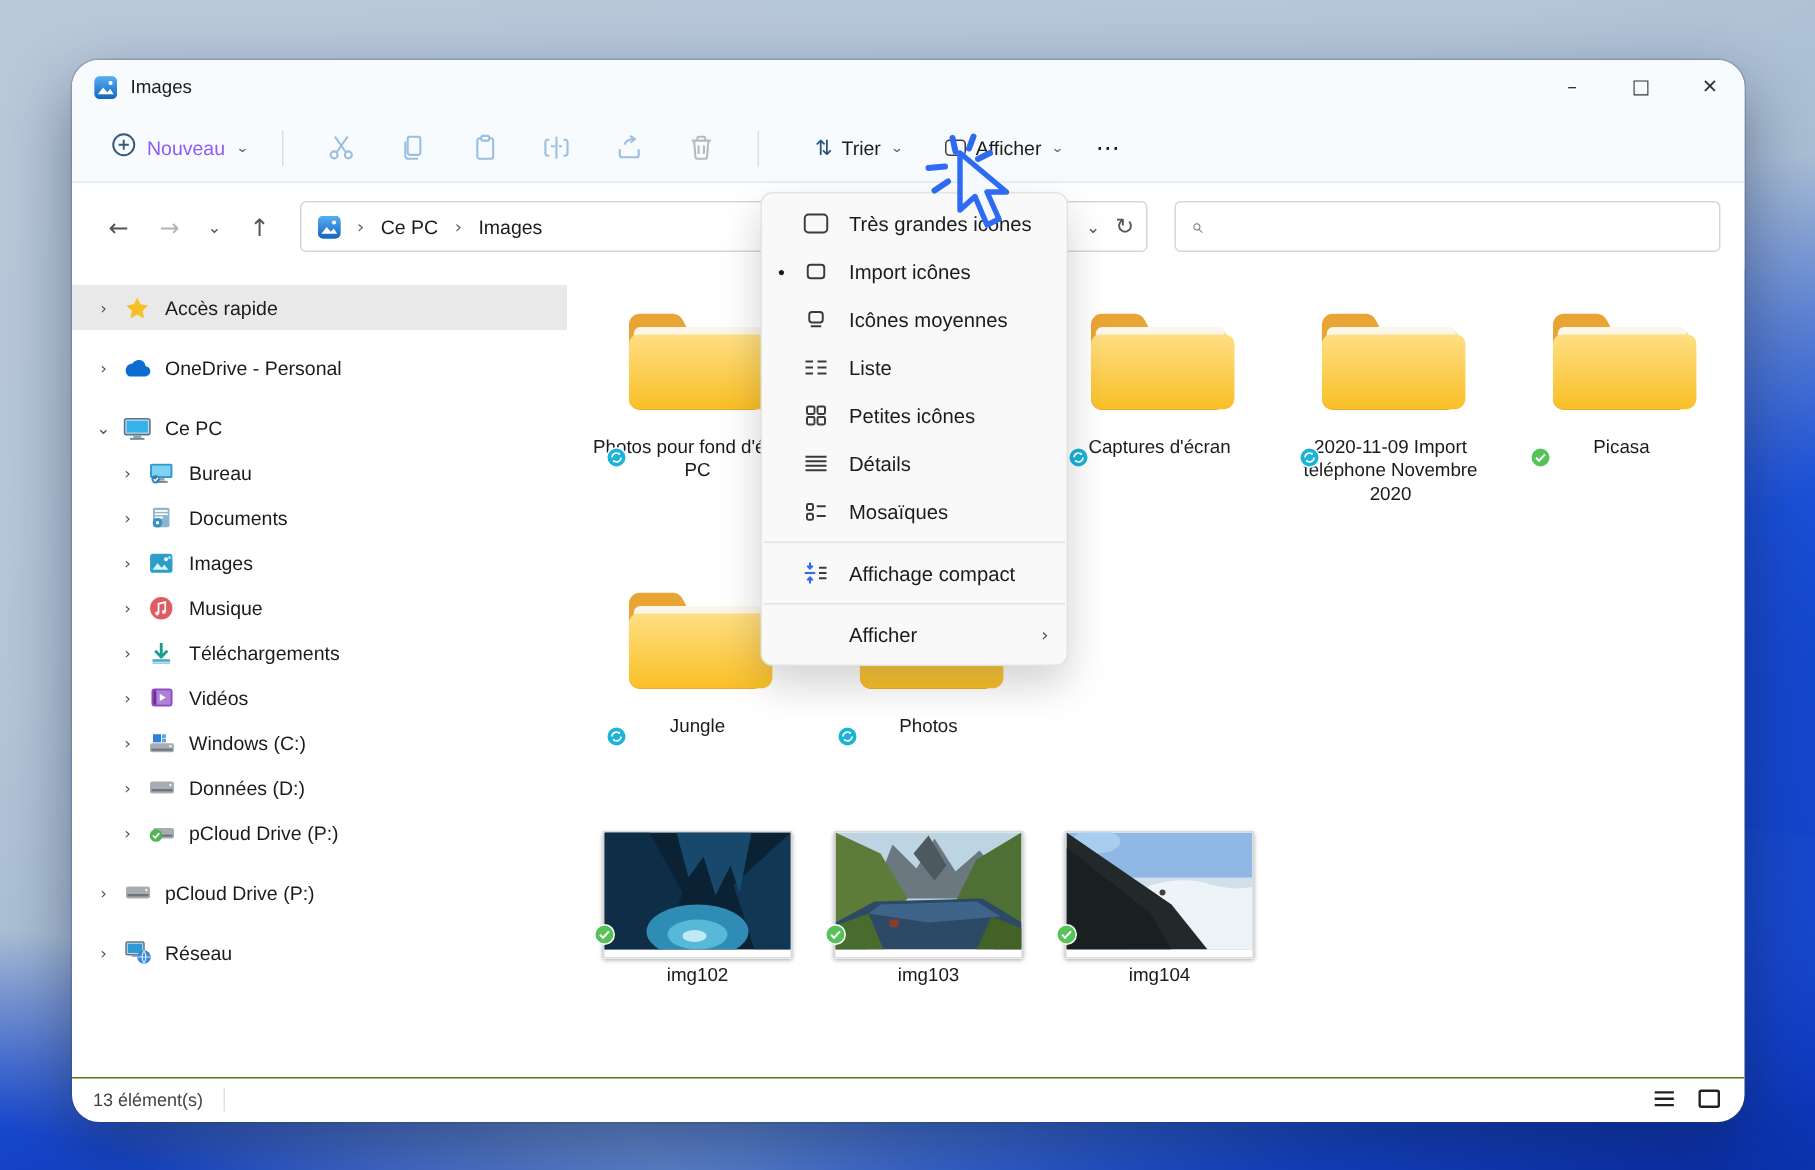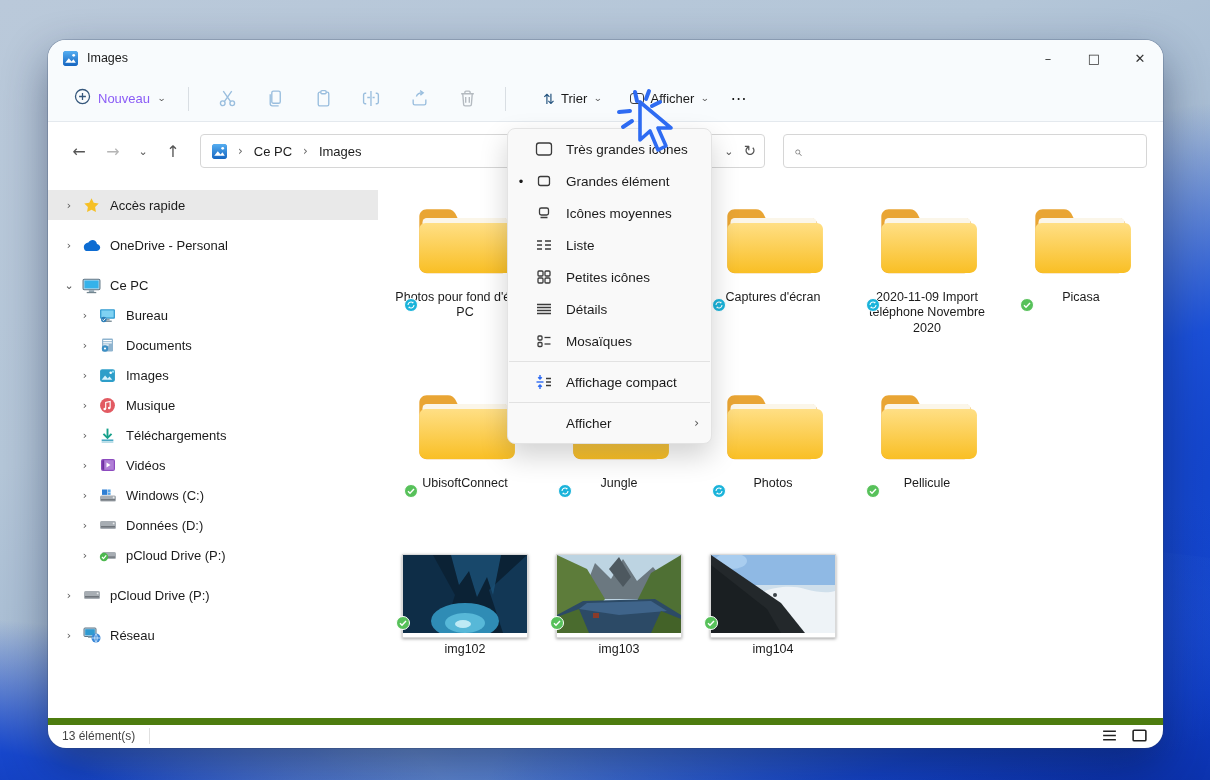--- a/index.html
+++ b/index.html
@@ -76,21 +76,21 @@
 
   .content { position:relative; flex:1; }
   .grid-row { position:absolute; left:10px; display:flex; }
   .cell { width:154px; position:relative; text-align:center; }
   .cell .fold { margin-top:6px; }
   .cell .thumb { margin-top:6px; display:inline-block; box-shadow:0 1px 3px rgba(0,0,0,.35); border:1px solid rgba(0,0,0,.15); }
   .cell .badge { position:absolute; width:14px; height:14px; }
   .cell .lbl { font-size:12.5px; color:#1b1b1b; line-height:1.22; margin:4px auto 0; width:144px; word-wrap:break-word; }
 
   
-  .statusbar { height:28px; border-top:7px solid #4d7c0f; display:flex; align-items:center; padding:0 14px; }
+  .statusbar { height:28px; border-top:1px solid #4d7c0f; display:flex; align-items:center; padding:0 14px; }
   .statusbar .count { font-size:12px; color:#444; }
   .statusbar .st-sep { width:1px; height:16px; background:#e0e0e0; margin-left:14px; }
   .st-views { margin-left:auto; display:flex; gap:10px; }
   .st-view { width:20px; height:20px; display:flex; align-items:center; justify-content:center; }
 
   
   .menu { position:absolute; left:459px; top:88px; width:205px; z-index:50;
     background:#f9f9f9; border:1px solid #e3e3e3; border-radius:8px; padding:4px 0;
     box-shadow:0 12px 28px rgba(0,0,0,.18); }
   .m-item { height:32px; display:flex; align-items:center; font-size:13.5px; color:#1b1b1b; }
@@ -499,38 +499,20 @@
                     <linearGradient id="ff" x1="0" y1="0" x2="0" y2="1">
                       <stop offset="0" stop-color="#ffdf85"></stop>
                       <stop offset="1" stop-color="#f9bf25"></stop>
                     </linearGradient>
                   </defs>
                   <path d="M2.5 7.5c0-2 1.5-3.5 3.5-3.5h10c1.6 0 2.8.8 3.5 2.2l1 2h21c2 0 3.5 1.5 3.5 3.5v19c0 2-1.5 3.5-3.5 3.5H6c-2 0-3.5-1.5-3.5-3.5z" fill="#e9a534"></path>
                   <rect x="4" y="8.2" width="40.5" height="24" rx="2" fill="#fbf6e9"></rect>
                   <path d="M2.5 13.5c0-1.7 1.3-3 3-3h39c1.7 0 3 1.3 3 3v17c0 2-1.5 3.5-3.5 3.5H6c-2 0-3.5-1.5-3.5-3.5z" fill="url(#ff)"></path>
                 </svg></div>
               <span class="badge" style="left: 16px; top: 104px;"><svg width="14" height="14" viewBox="0 0 14 14">
-                  <circle cx="7" cy="7" r="6.5" fill="#57c15a" stroke="#fff" stroke-width="1"></circle>
-                  <path d="M4 7.2l2 2 4-4.3" stroke="#fff" stroke-width="1.4" fill="none"></path>
-                </svg></span>
-              <div class="lbl">UbisoftConnect</div>
-            </div>
-            <div class="cell">
-              <div class="fold"><svg width="102" height="82" viewBox="0 0 48 38">
-                  <defs>
-                    <linearGradient id="ff" x1="0" y1="0" x2="0" y2="1">
-                      <stop offset="0" stop-color="#ffdf85"></stop>
-                      <stop offset="1" stop-color="#f9bf25"></stop>
-                    </linearGradient>
-                  </defs>
-                  <path d="M2.5 7.5c0-2 1.5-3.5 3.5-3.5h10c1.6 0 2.8.8 3.5 2.2l1 2h21c2 0 3.5 1.5 3.5 3.5v19c0 2-1.5 3.5-3.5 3.5H6c-2 0-3.5-1.5-3.5-3.5z" fill="#e9a534"></path>
-                  <rect x="4" y="8.2" width="40.5" height="24" rx="2" fill="#fbf6e9"></rect>
-                  <path d="M2.5 13.5c0-1.7 1.3-3 3-3h39c1.7 0 3 1.3 3 3v17c0 2-1.5 3.5-3.5 3.5H6c-2 0-3.5-1.5-3.5-3.5z" fill="url(#ff)"></path>
-                </svg></div>
-              <span class="badge" style="left: 16px; top: 104px;"><svg width="14" height="14" viewBox="0 0 14 14">
                   <circle cx="7" cy="7" r="6.5" fill="#1ab3da" stroke="#fff" stroke-width="1"></circle>
                   <path d="M4 7a3 3 0 0 1 5.2-2M10 7a3 3 0 0 1-5.2 2" stroke="#fff" stroke-width="1.1" fill="none"></path>
                   <path d="M9.3 3.6v1.6H7.7zM4.7 10.4V8.8h1.6z" fill="#fff"></path>
                 </svg></span>
               <div class="lbl">Jungle</div>
             </div>
             <div class="cell">
               <div class="fold"><svg width="102" height="82" viewBox="0 0 48 38">
                   <defs>
                     <linearGradient id="ff" x1="0" y1="0" x2="0" y2="1">
@@ -541,38 +523,20 @@
                   <path d="M2.5 7.5c0-2 1.5-3.5 3.5-3.5h10c1.6 0 2.8.8 3.5 2.2l1 2h21c2 0 3.5 1.5 3.5 3.5v19c0 2-1.5 3.5-3.5 3.5H6c-2 0-3.5-1.5-3.5-3.5z" fill="#e9a534"></path>
                   <rect x="4" y="8.2" width="40.5" height="24" rx="2" fill="#fbf6e9"></rect>
                   <path d="M2.5 13.5c0-1.7 1.3-3 3-3h39c1.7 0 3 1.3 3 3v17c0 2-1.5 3.5-3.5 3.5H6c-2 0-3.5-1.5-3.5-3.5z" fill="url(#ff)"></path>
                 </svg></div>
               <span class="badge" style="left: 16px; top: 104px;"><svg width="14" height="14" viewBox="0 0 14 14">
                   <circle cx="7" cy="7" r="6.5" fill="#1ab3da" stroke="#fff" stroke-width="1"></circle>
                   <path d="M4 7a3 3 0 0 1 5.2-2M10 7a3 3 0 0 1-5.2 2" stroke="#fff" stroke-width="1.1" fill="none"></path>
                   <path d="M9.3 3.6v1.6H7.7zM4.7 10.4V8.8h1.6z" fill="#fff"></path>
                 </svg></span>
               <div class="lbl">Photos</div>
-            </div>
-            <div class="cell">
-              <div class="fold"><svg width="102" height="82" viewBox="0 0 48 38">
-                  <defs>
-                    <linearGradient id="ff" x1="0" y1="0" x2="0" y2="1">
-                      <stop offset="0" stop-color="#ffdf85"></stop>
-                      <stop offset="1" stop-color="#f9bf25"></stop>
-                    </linearGradient>
-                  </defs>
-                  <path d="M2.5 7.5c0-2 1.5-3.5 3.5-3.5h10c1.6 0 2.8.8 3.5 2.2l1 2h21c2 0 3.5 1.5 3.5 3.5v19c0 2-1.5 3.5-3.5 3.5H6c-2 0-3.5-1.5-3.5-3.5z" fill="#e9a534"></path>
-                  <rect x="4" y="8.2" width="40.5" height="24" rx="2" fill="#fbf6e9"></rect>
-                  <path d="M2.5 13.5c0-1.7 1.3-3 3-3h39c1.7 0 3 1.3 3 3v17c0 2-1.5 3.5-3.5 3.5H6c-2 0-3.5-1.5-3.5-3.5z" fill="url(#ff)"></path>
-                </svg></div>
-              <span class="badge" style="left: 16px; top: 104px;"><svg width="14" height="14" viewBox="0 0 14 14">
-                  <circle cx="7" cy="7" r="6.5" fill="#57c15a" stroke="#fff" stroke-width="1"></circle>
-                  <path d="M4 7.2l2 2 4-4.3" stroke="#fff" stroke-width="1.4" fill="none"></path>
-                </svg></span>
-              <div class="lbl">Pellicule</div>
             </div>
           </div>
           <div class="grid-row" style="top: 368px;">
             <div class="cell"><div class="thumb"><svg width="124" height="78" viewBox="0 0 124 78">
                   <rect width="124" height="78" fill="#081827"></rect>
                   <path d="M0 0h124v78H0z" fill="#0b2235"></path>
                   <path d="M30 0L52 40 40 78H0V0z" fill="#0e2d47"></path>
                   <path d="M124 0L86 35l14 43h24z" fill="#123755"></path>
                   <ellipse cx="62" cy="66" rx="34" ry="18" fill="#2f8cb5"></ellipse>
                   <ellipse cx="62" cy="68" rx="20" ry="10" fill="#57b8d8"></ellipse>
@@ -640,21 +604,21 @@
           </span>
           <span>Très grandes icônes</span>
         </div>
         <div class="m-item">
           <span class="dot">•</span>
           <span class="mic">
             <svg width="20" height="20" viewBox="0 0 20 20" stroke="#3b3b3b" stroke-width="1.3" fill="none">
               <rect x="4.5" y="5.5" width="11" height="9" rx="2"></rect>
             </svg>
           </span>
-          <span>Grandes élément</span>
+          <span>Import icônes</span>
         </div>
         <div class="m-item">
           <span class="dot"></span>
           <span class="mic">
             <svg width="20" height="20" viewBox="0 0 20 20" stroke="#3b3b3b" stroke-width="1.3" fill="none">
               <rect x="5.5" y="5" width="9" height="7" rx="1.8"></rect>
               <path d="M6.5 14.5h7"></path>
             </svg>
           </span>
           <span>Icônes moyennes</span>

